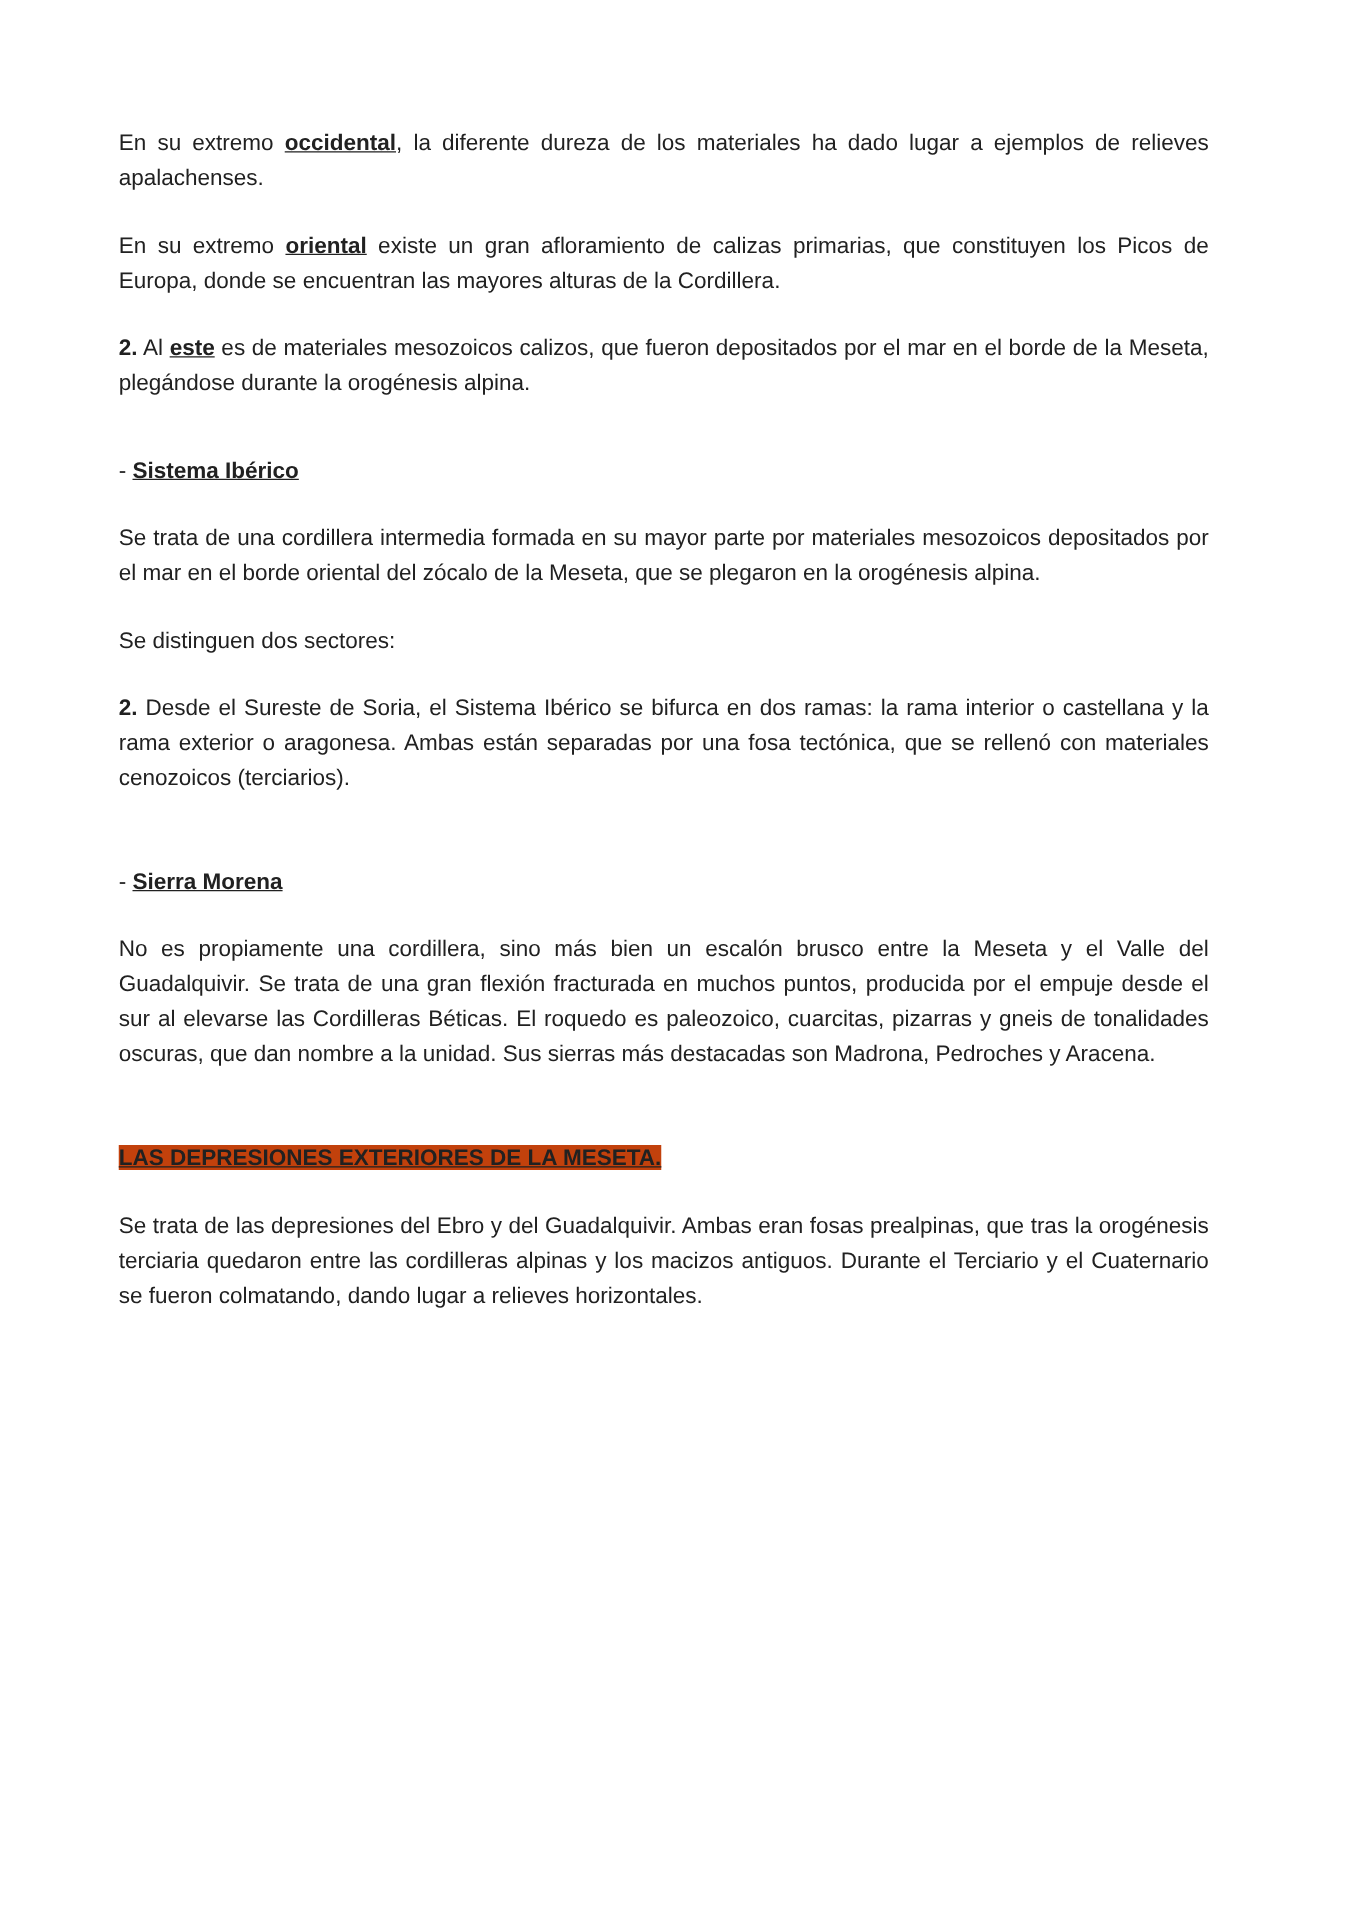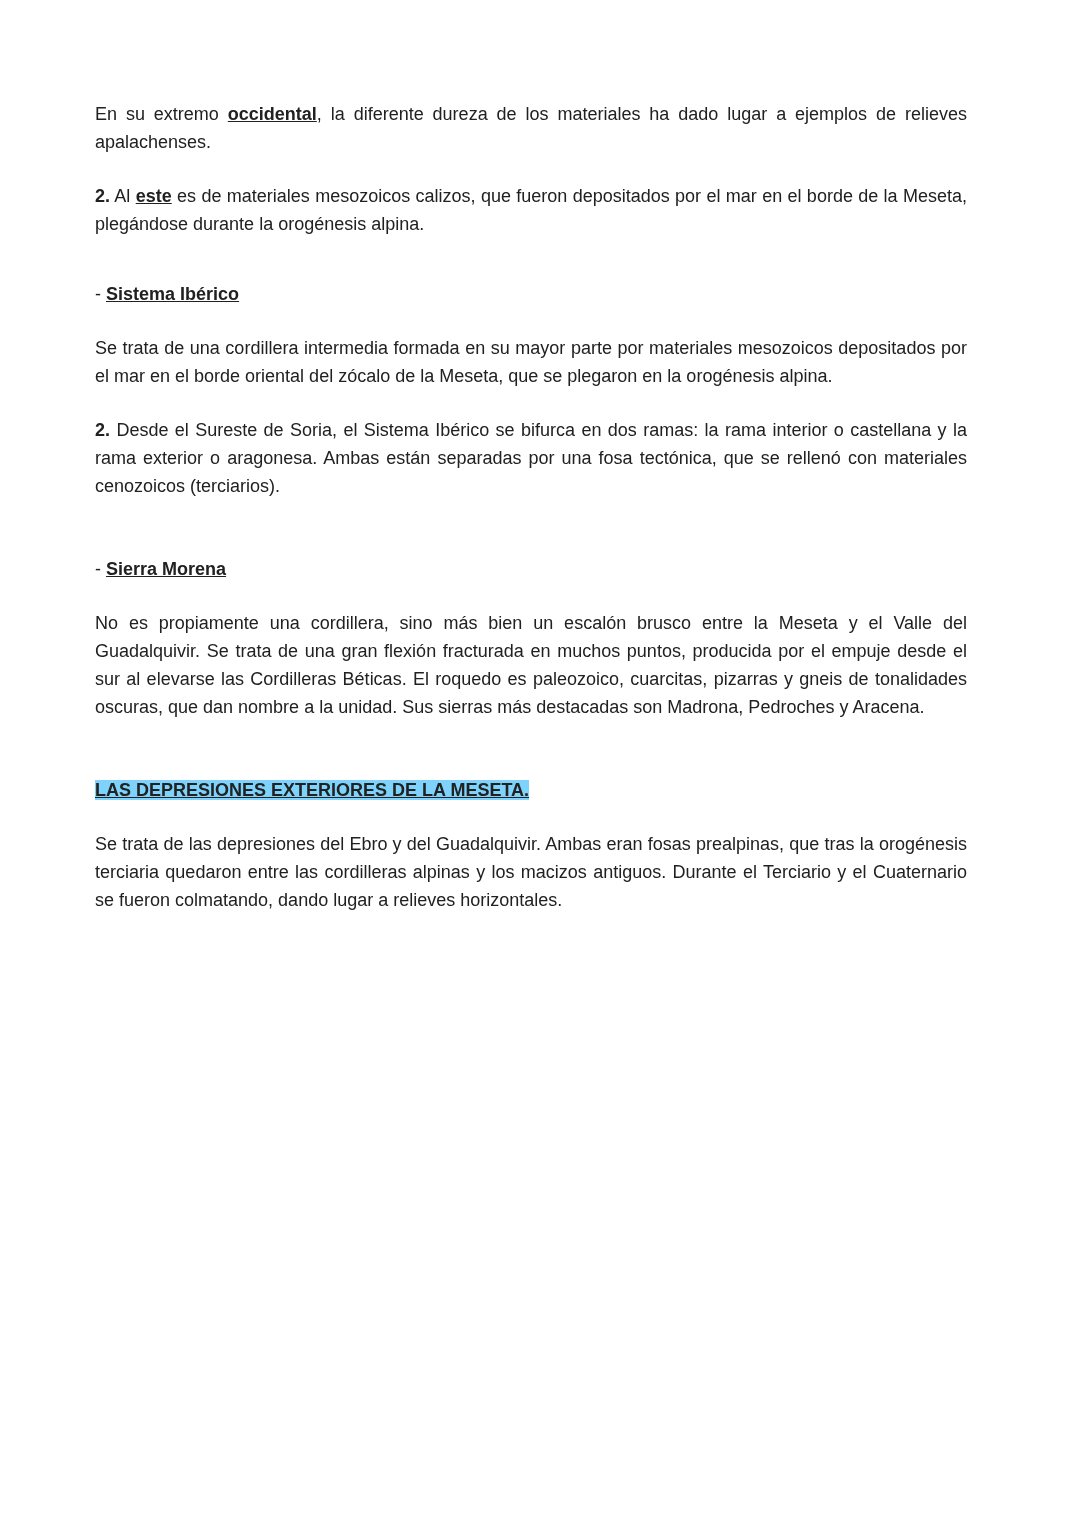--- a/index.html
+++ b/index.html
@@ -32,36 +32,38 @@
   p.heading {
     text-align: left;
     margin-top: 42px;
     margin-bottom: 26px;
   }
   p.heading.gap-lg {
     margin-top: 55px;
   }
   .b  { font-weight: bold; }
   .bu { font-weight: bold; text-decoration: underline; }
-  .hl { background-color: #7dd3fc; }
+  .hl { background-color: #c2410c; }
 </style>
 </head>
 <body>
 
 <div class="page">
 
   <p><span>En su extremo </span><span class="bu">occidental</span><span>, la diferente dureza de los materiales ha dado lugar a ejemplos de relieves apalachenses.</span></p>
 
+  <p><span>En su extremo </span><span class="bu">oriental</span><span> existe un gran afloramiento de calizas primarias, que constituyen los Picos de Europa, donde se encuentran las mayores alturas de la Cordillera.</span></p>
 
   <p><span class="b">2.</span><span> Al </span><span class="bu">este</span><span> es de materiales mesozoicos calizos, que fueron depositados por el mar en el borde de la Meseta, plegándose durante la orogénesis alpina.</span></p>
 
   <p class="heading"><span>- </span><span class="bu">Sistema Ibérico</span></p>
 
   <p><span>Se trata de una cordillera intermedia formada en su mayor parte por materiales mesozoicos depositados por el mar en el borde oriental del zócalo de la Meseta, que se plegaron en la orogénesis alpina.</span></p>
 
+  <p><span>Se distinguen dos sectores:</span></p>
 
 
   <p><span class="b">2.</span><span> Desde el Sureste de Soria, el Sistema Ibérico se bifurca en dos ramas: la rama interior o castellana y la rama exterior o aragonesa. Ambas están separadas por una fosa tectónica, que se rellenó con materiales cenozoicos (terciarios).</span></p>
 
   <p class="heading gap-lg"><span>- </span><span class="bu">Sierra Morena</span></p>
 
   <p><span>No es propiamente una cordillera, sino más bien un escalón brusco entre la Meseta y el Valle del Guadalquivir. Se trata de una gran flexión fracturada en muchos puntos, producida por el empuje desde el sur al elevarse las Cordilleras Béticas. El roquedo es paleozoico, cuarcitas, pizarras y gneis de tonalidades oscuras, que dan nombre a la unidad. Sus sierras más destacadas son Madrona, Pedroches y Aracena.</span></p>
 
   <p class="heading gap-lg"><span class="bu hl">LAS DEPRESIONES EXTERIORES DE LA MESETA.</span></p>
 

